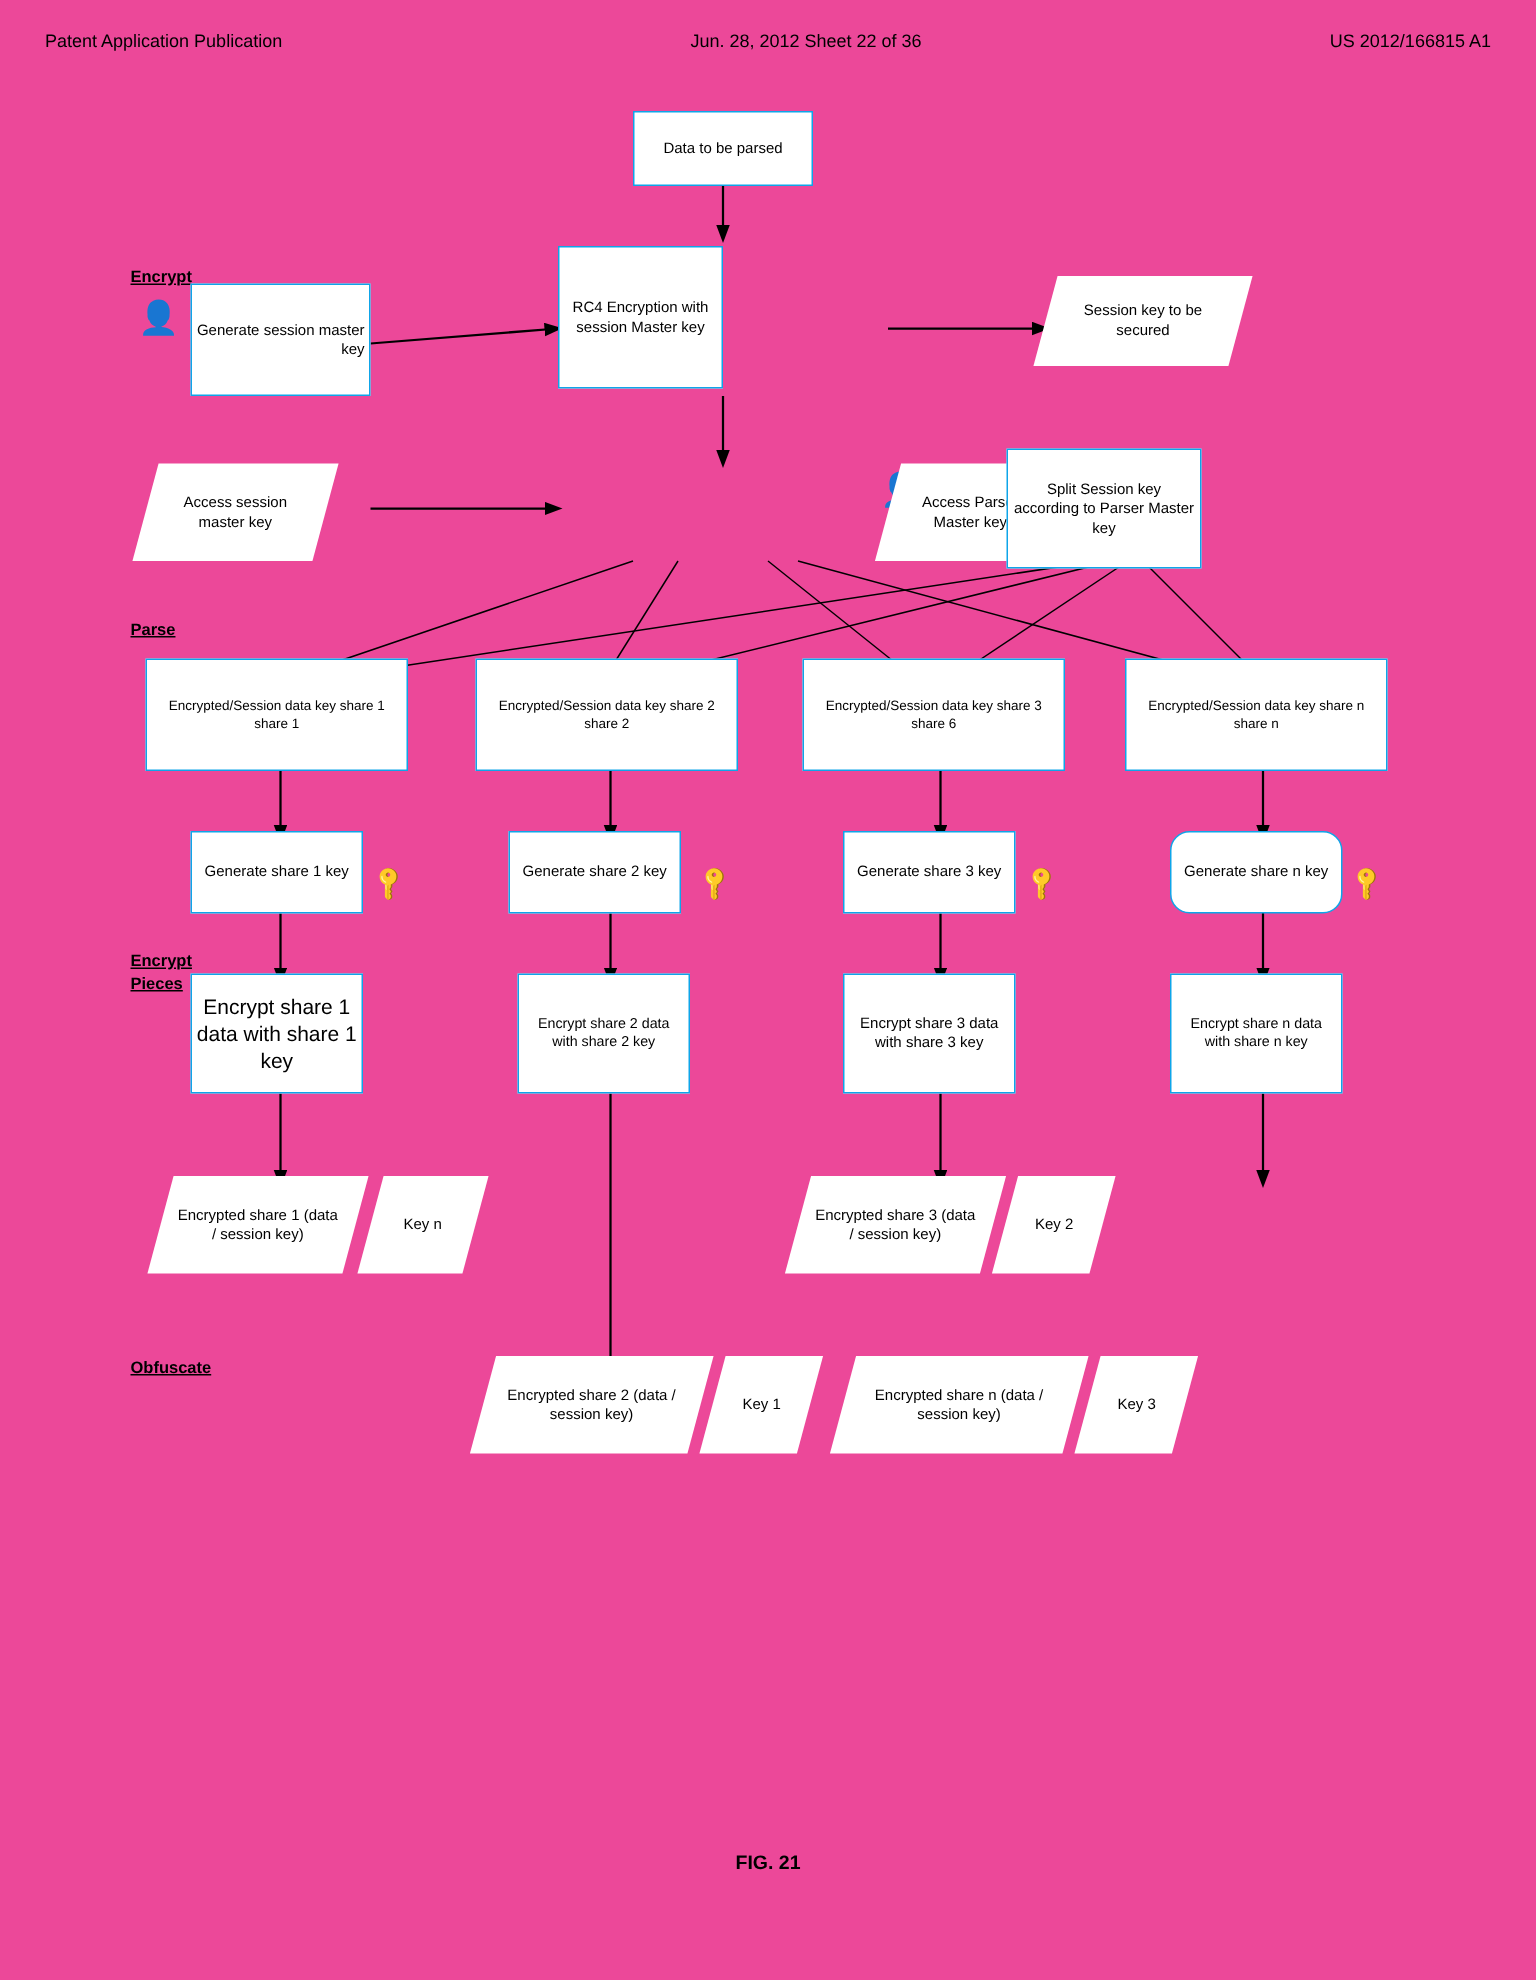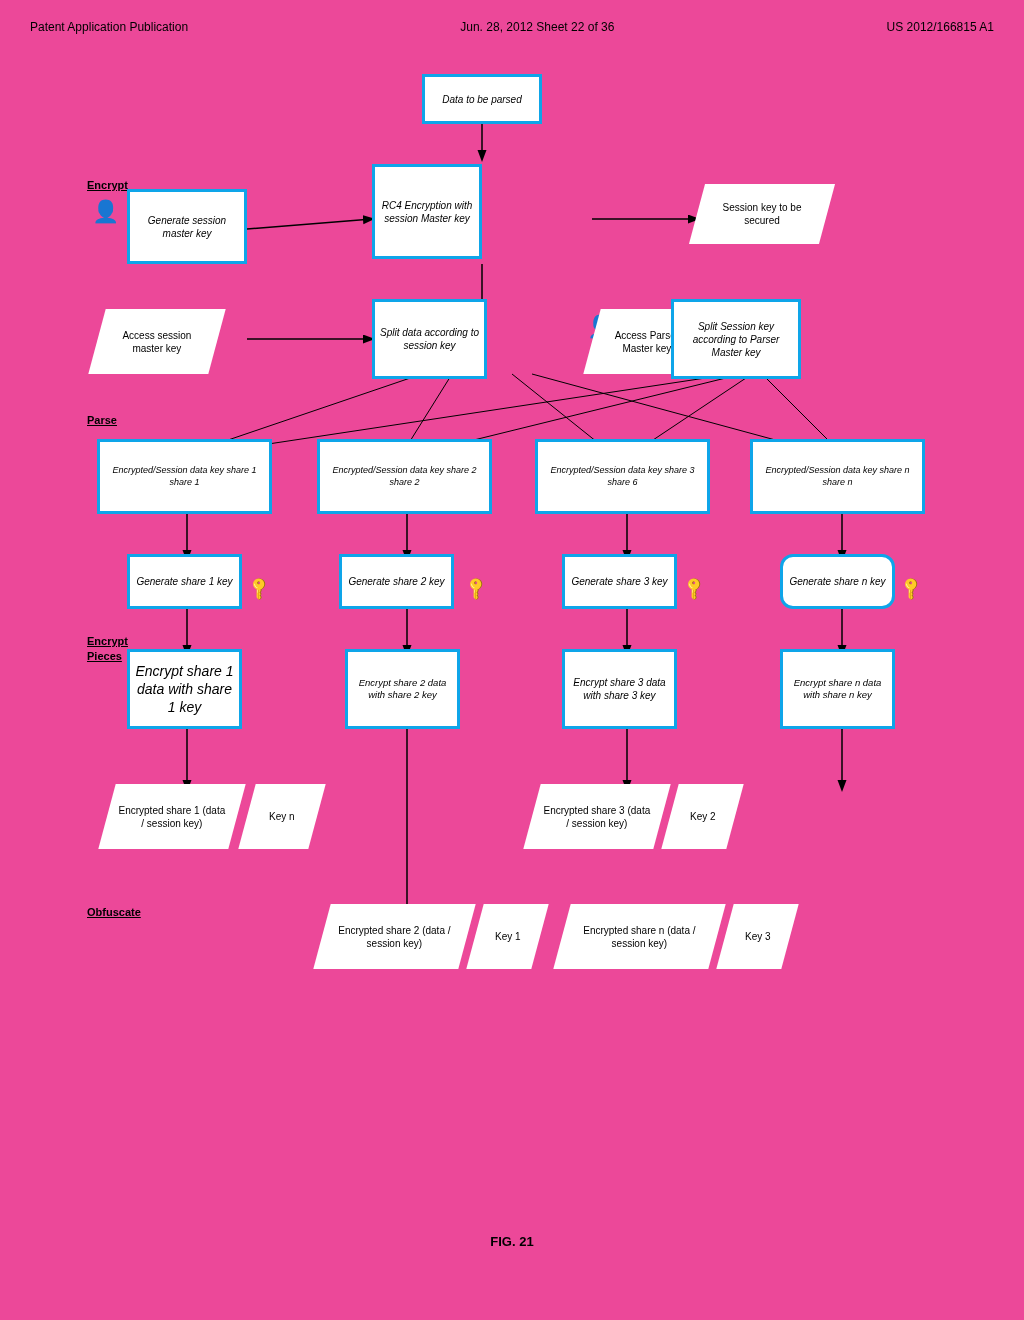--- a/index.html
+++ b/index.html
@@ -26,30 +26,29 @@
       font-size: 12px;
     }
     .diagram-area {
       position: relative;
       width: 960px;
       height: 1180px;
       margin: 0 auto;
     }
     .box {
       position: absolute;
-      border: 3px solid #0ea5e9;
+      border: 1px solid #0ea5e9;
       background: #fff;
       text-align: center;
       display: flex;
       align-items: center;
       justify-content: center;
       font-size: 10px;
       line-height: 1.3;
       padding: 3px;
-      font-style: italic;
     }
     .parallelogram {
       position: absolute;
       background: #fff;
       text-align: center;
       display: flex;
       align-items: center;
       justify-content: center;
       font-size: 10px;
       line-height: 1.3;
@@ -156,21 +155,21 @@
       <span>Data to be
 parsed</span>
     </div>
 
     <div class="label-text underline" style="left:55px; top:135px;">
       <span>Encrypt</span>
     </div>
 
     <div style="position:absolute; left:60px; top:155px; font-size:22px;">👤</div>
 
-    <div class="box" style="left:95px; top:145px; width:120px; height:75px;">
+    <div class="box" style="left:95px; top:145px; width:120px; height:75px;text-align:right;">
       <span>Generate
 session
 master key</span>
     </div>
 
     <div class="box" style="left:340px; top:120px; width:110px; height:95px;">
       <span>RC4
 Encryption
 with session
 Master key</span>
@@ -182,25 +181,20 @@
 secured</span>
     </div>
 
     <div class="parallelogram" style="left:65px; top:265px; width:120px; height:65px;">
       <span>Access
 session
 master
 key</span>
     </div>
 
-    <div class="box" style="left:340px; top:255px; width:115px; height:80px;">
-      <span>Split data
-according to
-session key</span>
-    </div>
 
     <div style="position:absolute; left:555px; top:270px; font-size:22px;">👤</div>
 
     <div class="parallelogram" style="left:560px; top:265px; width:110px; height:65px;">
       <span>Access
 Parser
 Master
 key</span>
     </div>
 

